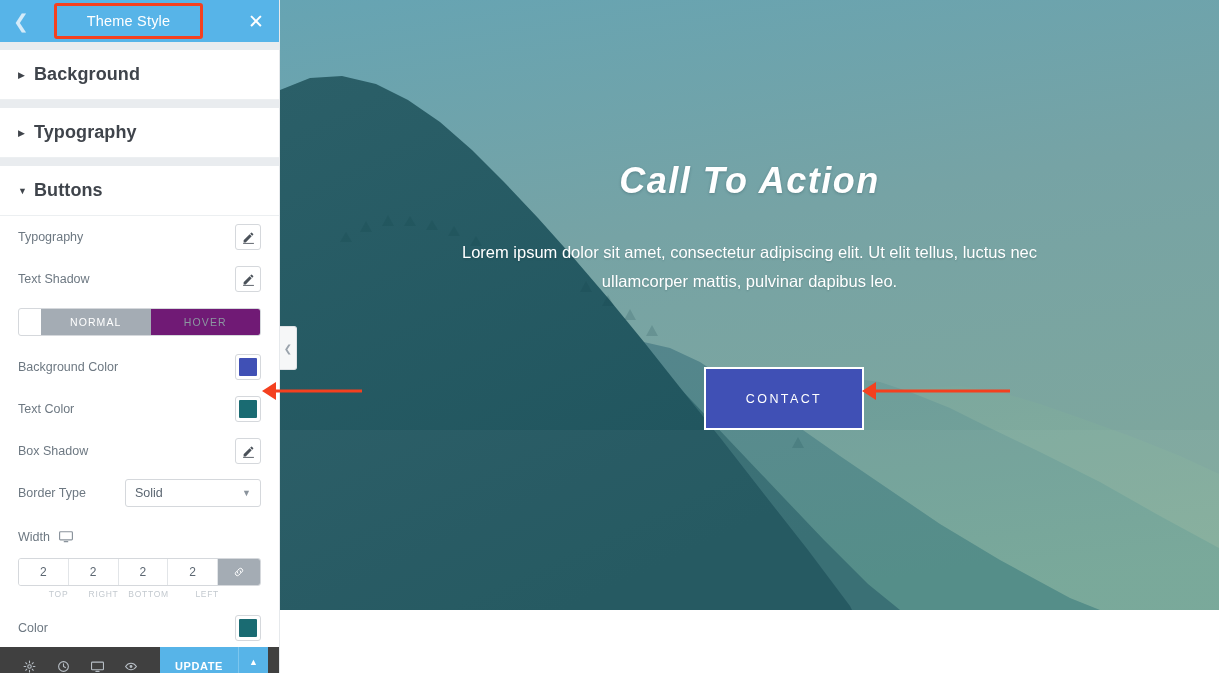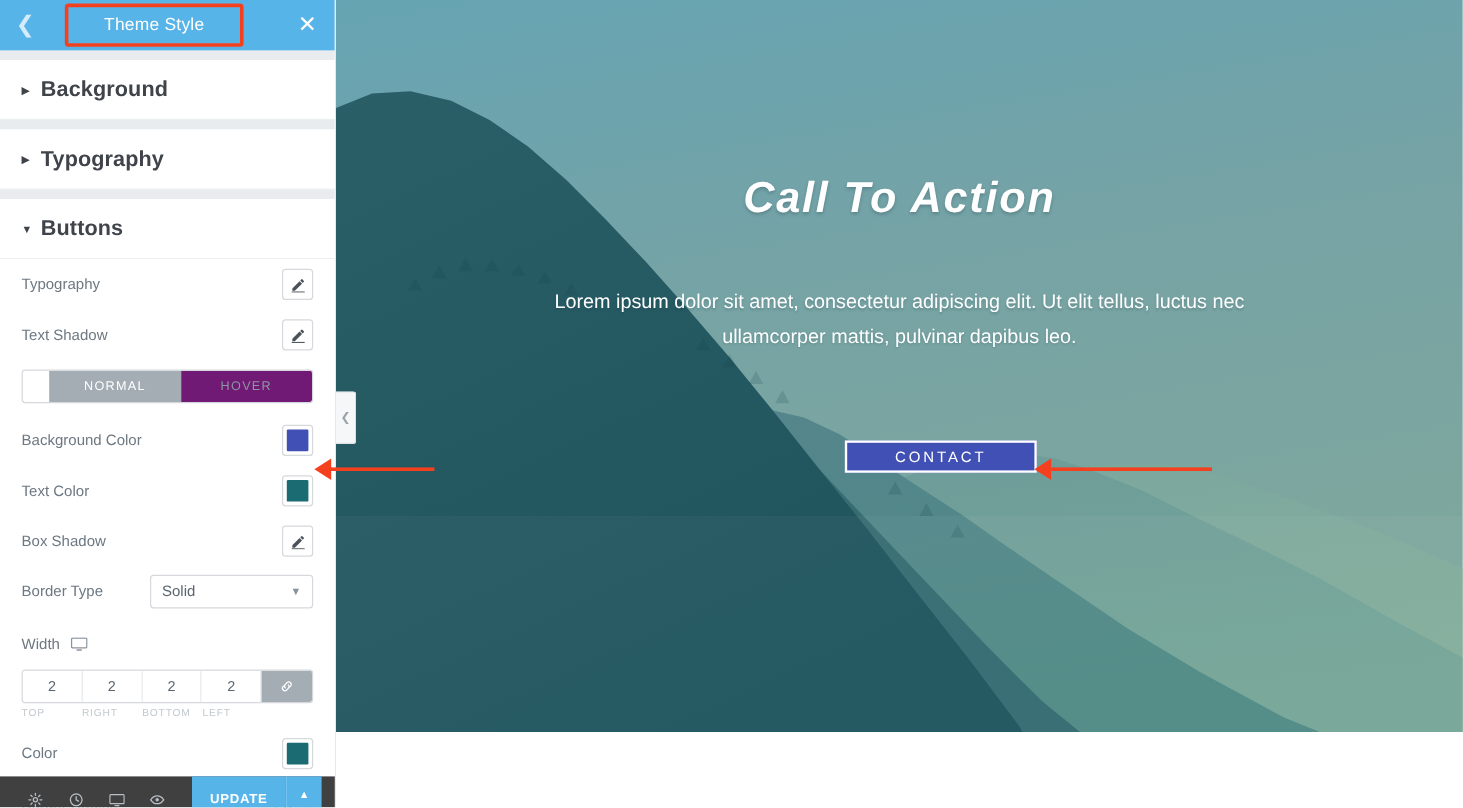--- a/index.html
+++ b/index.html
@@ -159,21 +159,21 @@
     width: 42px;
     background: #a4acb4;
     display: flex; align-items: center; justify-content: center;
     color: #fff; cursor: pointer;
   }
   .dim-sub {
     display: flex; width: 100%;
     margin-top: 3px; padding-right: 42px;
   }
   .dim-sub span {
-    flex: 1; text-align: left;
+    flex: 1; text-align: right;
     font-size: 8.5px; letter-spacing: .7px; color: #c3c9cf;
   }
 
   .units { display: flex; align-items: center; gap: 8px; }
   .unit {
     font-size: 10px; letter-spacing: .6px; color: #c3c9cf; cursor: pointer;
   }
   .unit.active { color: #7b858f; text-decoration: underline; }
 
   
@@ -221,36 +221,36 @@
     background: linear-gradient(180deg,#6ba2ad 0%, #74a2a7 34%, #7d9d98 62%, #6f9b95 100%);
   }
   #hero svg { position: absolute; left: 0; top: 0; width: 939px; height: 610px; display: block; }
 
   .hero-content {
     position: absolute; left: 0; top: 0;
     width: 939px; height: 610px;
     text-align: center;
   }
   .hero-title {
-    position: absolute; left: 0; top: 144px; width: 100%;
+    position: absolute; left: 0; top: 160px; width: 100%;
     font-size: 36px; font-weight: bold; font-style: italic;
     color: #ffffff; letter-spacing: 1.5px;
     text-shadow: 0 1px 3px rgba(20,50,60,.28);
   }
   .hero-sub {
     position: absolute; left: 50%; top: 238px;
     transform: translateX(-50%);
     width: 600px;
     font-size: 16.5px; line-height: 29px;
     color: #ffffff; font-weight: 400;
     text-shadow: 0 1px 2px rgba(20,50,60,.22);
   }
   .cta-btn {
     position: absolute; left: 424px; top: 367px;
-    width: 160px; height: 27px;
+    width: 160px; height: 63px;
     background: #4050b5;
     border: 2px solid #ffffff;
     color: #ffffff;
     font-size: 12.5px; letter-spacing: 2.4px;
     display: flex; align-items: center; justify-content: center;
     cursor: pointer;
   }
 
   
   .collapse-tab {

